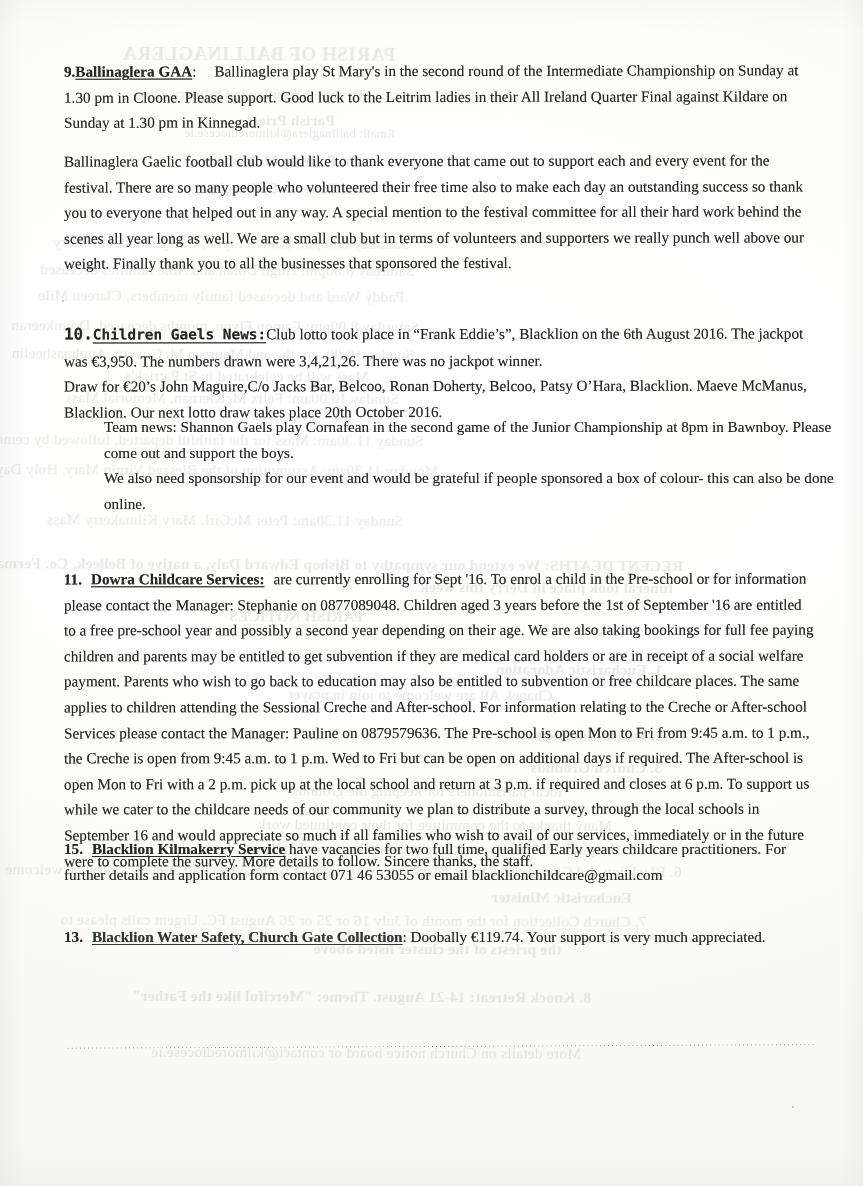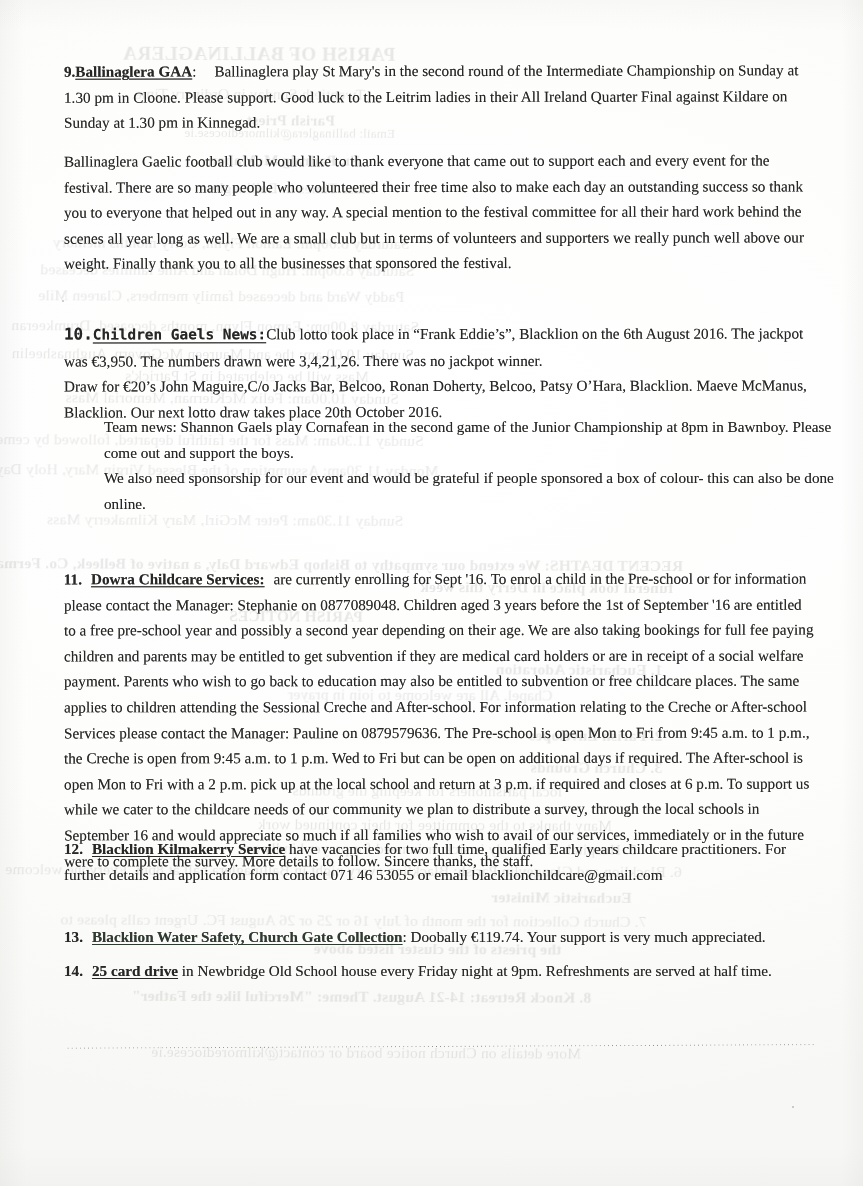--- a/index.html
+++ b/index.html
@@ -241,38 +241,32 @@
     </div>
 
     <div class="notice" id="n11">
       <p>
         <span class="num">11.</span><span class="gap"></span><span class="hd">Dowra Childcare Services:</span><span class="gap"></span><span>are currently enrolling for Sept '16.  To enrol a child in the Pre-school or for information please contact the Manager: Stephanie on 0877089048.  Children aged 3 years before the 1st of September '16 are entitled to a free pre-school year and possibly a second year depending on their age.  We are also taking bookings for full fee paying children and parents may be entitled to get subvention if they are medical card holders or are in receipt of a social welfare payment.  Parents who wish to go back to education may also be entitled to subvention or free childcare places.  The same applies to children attending the Sessional Creche and After-school.  For information relating to the Creche or After-school Services please contact the Manager: Pauline on 0879579636.  The Pre-school is open Mon to Fri from 9:45 a.m. to 1 p.m., the Creche is open from 9:45 a.m. to 1 p.m. Wed to Fri but can be open on additional days if required.   The After-school is open Mon to Fri with a 2 p.m. pick up at the local school and return at 3 p.m. if required and closes at 6 p.m.  To support us while we cater to the childcare needs of our community we plan to distribute a survey, through the local schools in September 16 and would appreciate so much if all families who wish to avail of our services, immediately or in the future were to complete the survey.  More details to follow.  Sincere thanks, the staff.</span>
       </p>
     </div>
 
     <div class="notice" id="n12">
       <p>
-        <span class="num">12.</span><span class="gap"></span><span class="hd">Blacklion Kilmakerry Service</span>
+        <span class="num">15.</span><span class="gap"></span><span class="hd">Blacklion Kilmakerry Service</span>
         <span>have vacancies for two full time, qualified Early years childcare practitioners.  For further details and application form contact 071 46 53055 or email blacklionchildcare@gmail.com</span>
       </p>
     </div>
 
     <div class="notice" id="n13">
       <p>
         <span class="num">13.</span><span class="gap"></span><span class="hd greenish">Blacklion Water Safety, Church Gate Collection</span><span>:</span>
         <span>Doobally €119.74. Your support is very much appreciated.</span>
       </p>
     </div>
 
-    <div class="notice" id="n14">
-      <p>
-        <span class="num">14.</span><span class="gap"></span><span class="hd">25 card drive</span>
-        <span>in Newbridge Old School house every Friday night at 9pm. Refreshments are served at half time.</span>
-      </p>
-    </div>
 
 
   </div>
 
   <div id="dotted-rule"></div>
 
   <div class="speck" style="left:736px; top:98px; width:2px; height:2px;"></div>
   <div class="speck" style="left:62px; top:300px; width:2px; height:2px;"></div>
   <div class="speck" style="left:792px; top:1106px; width:2px; height:2px;"></div>
 

